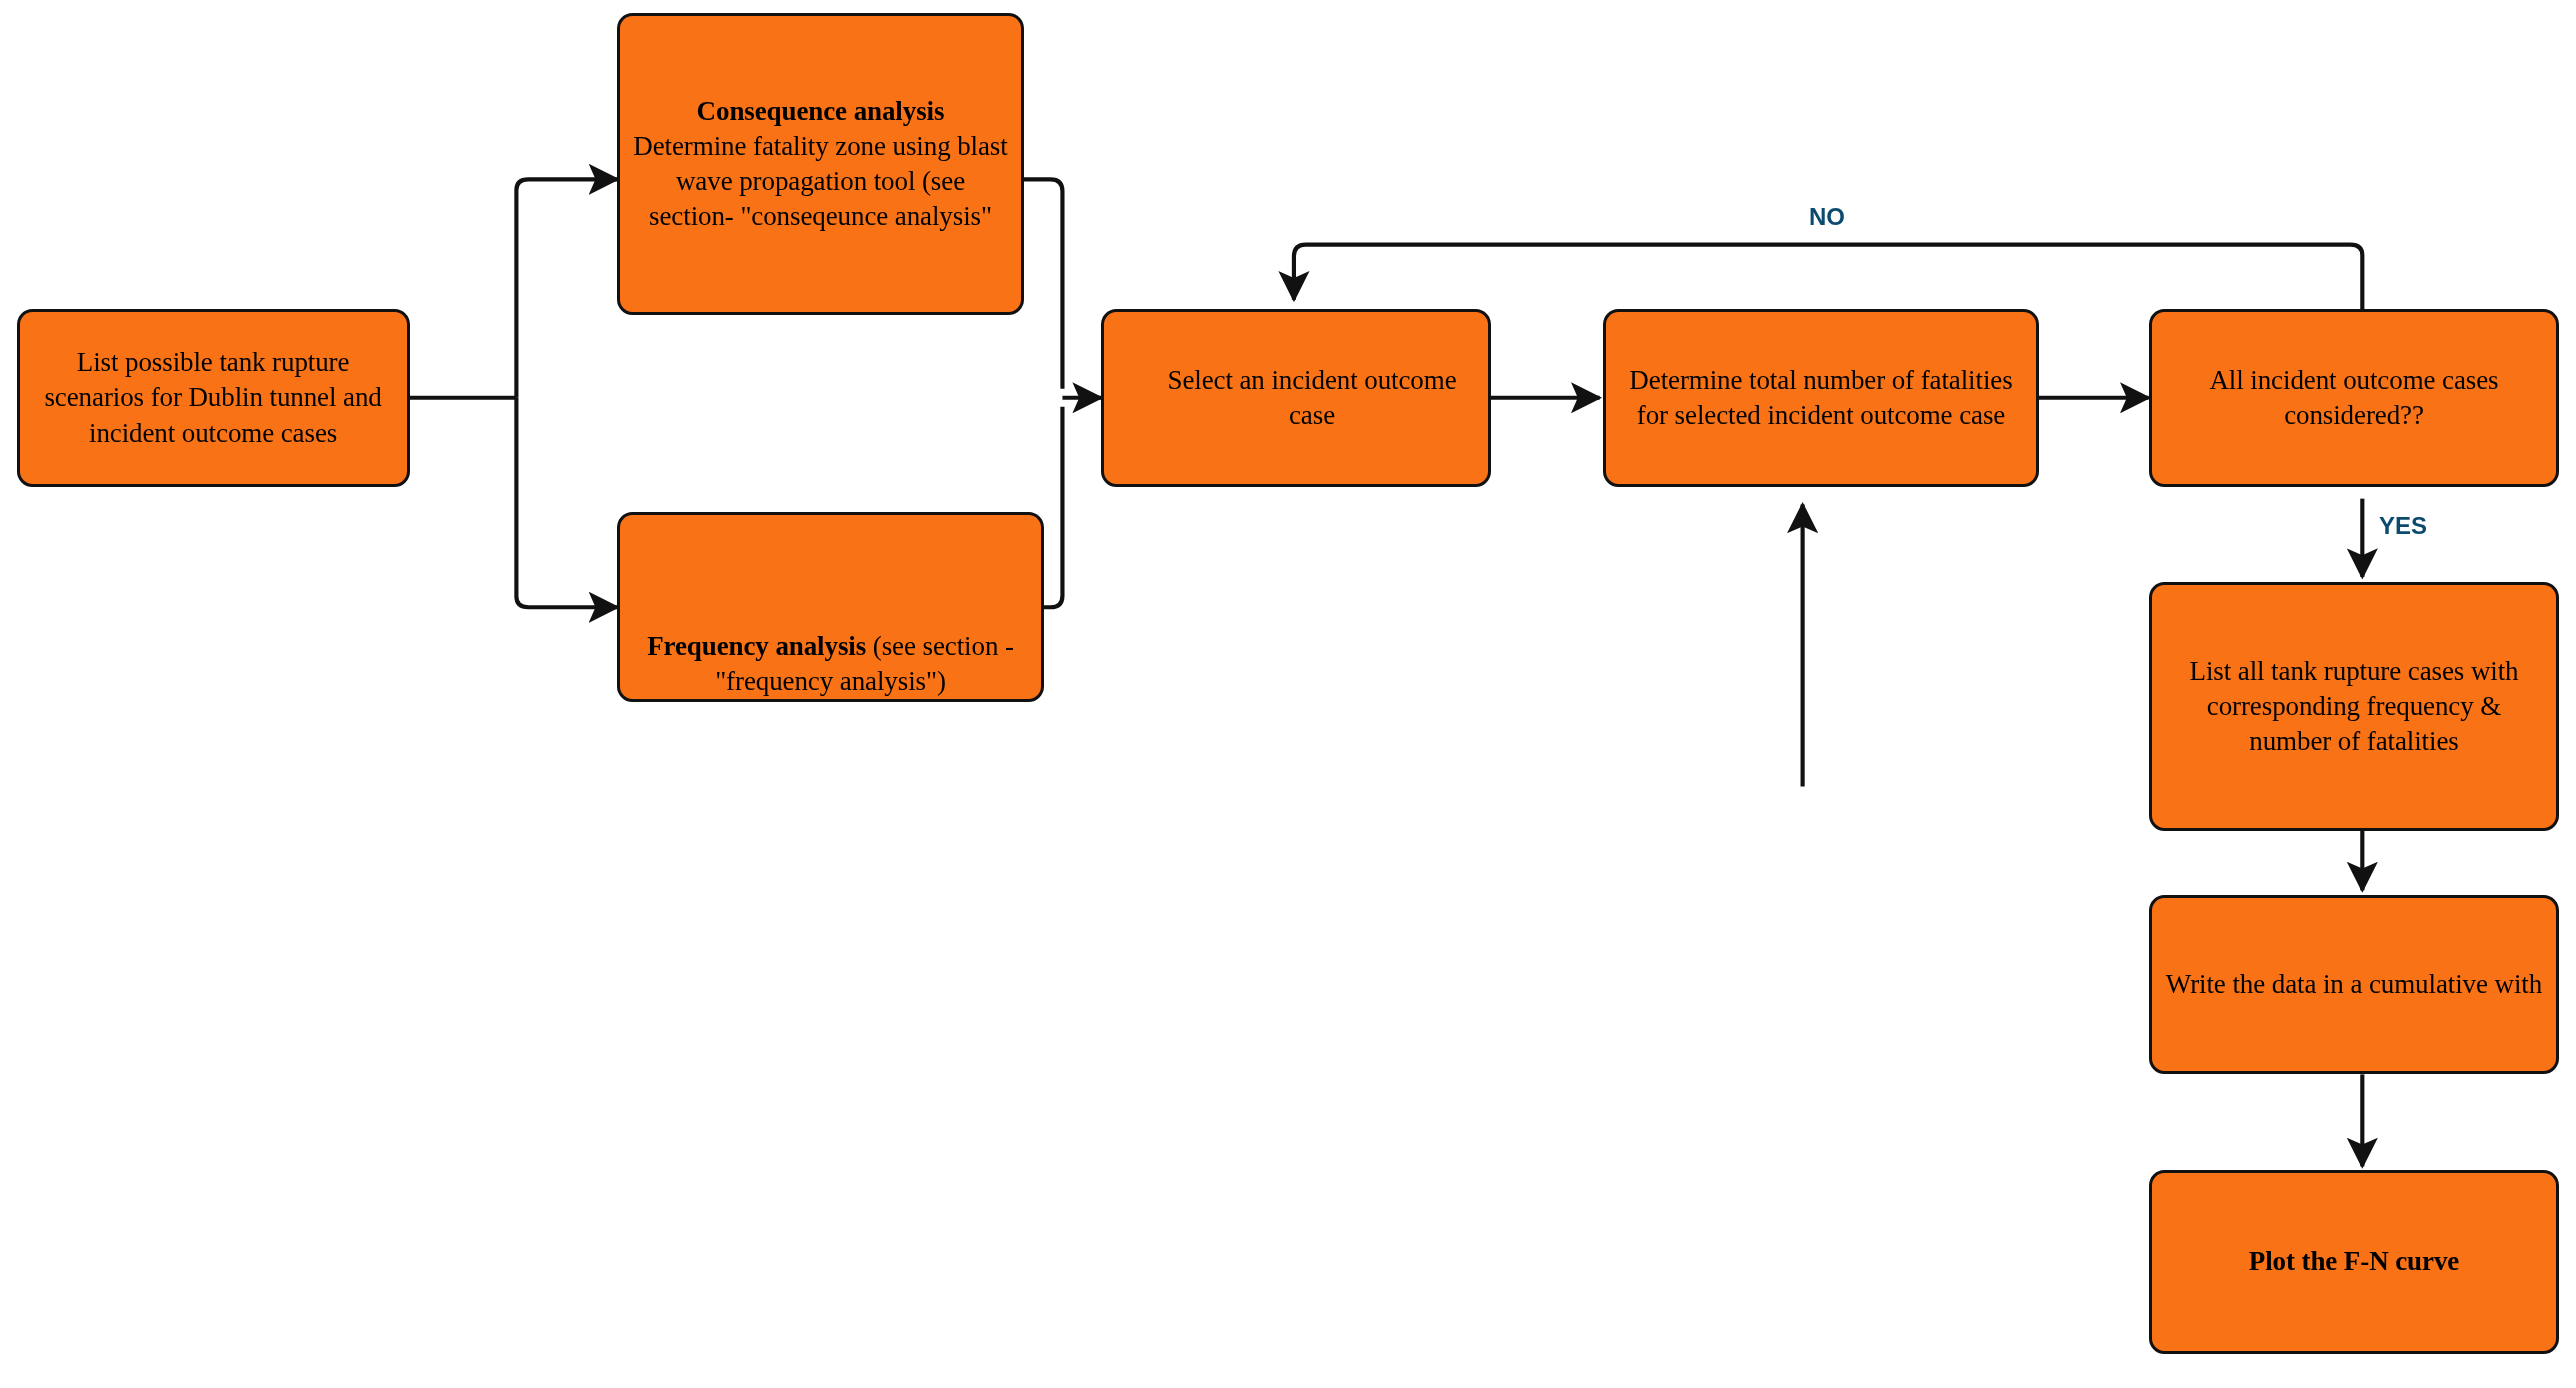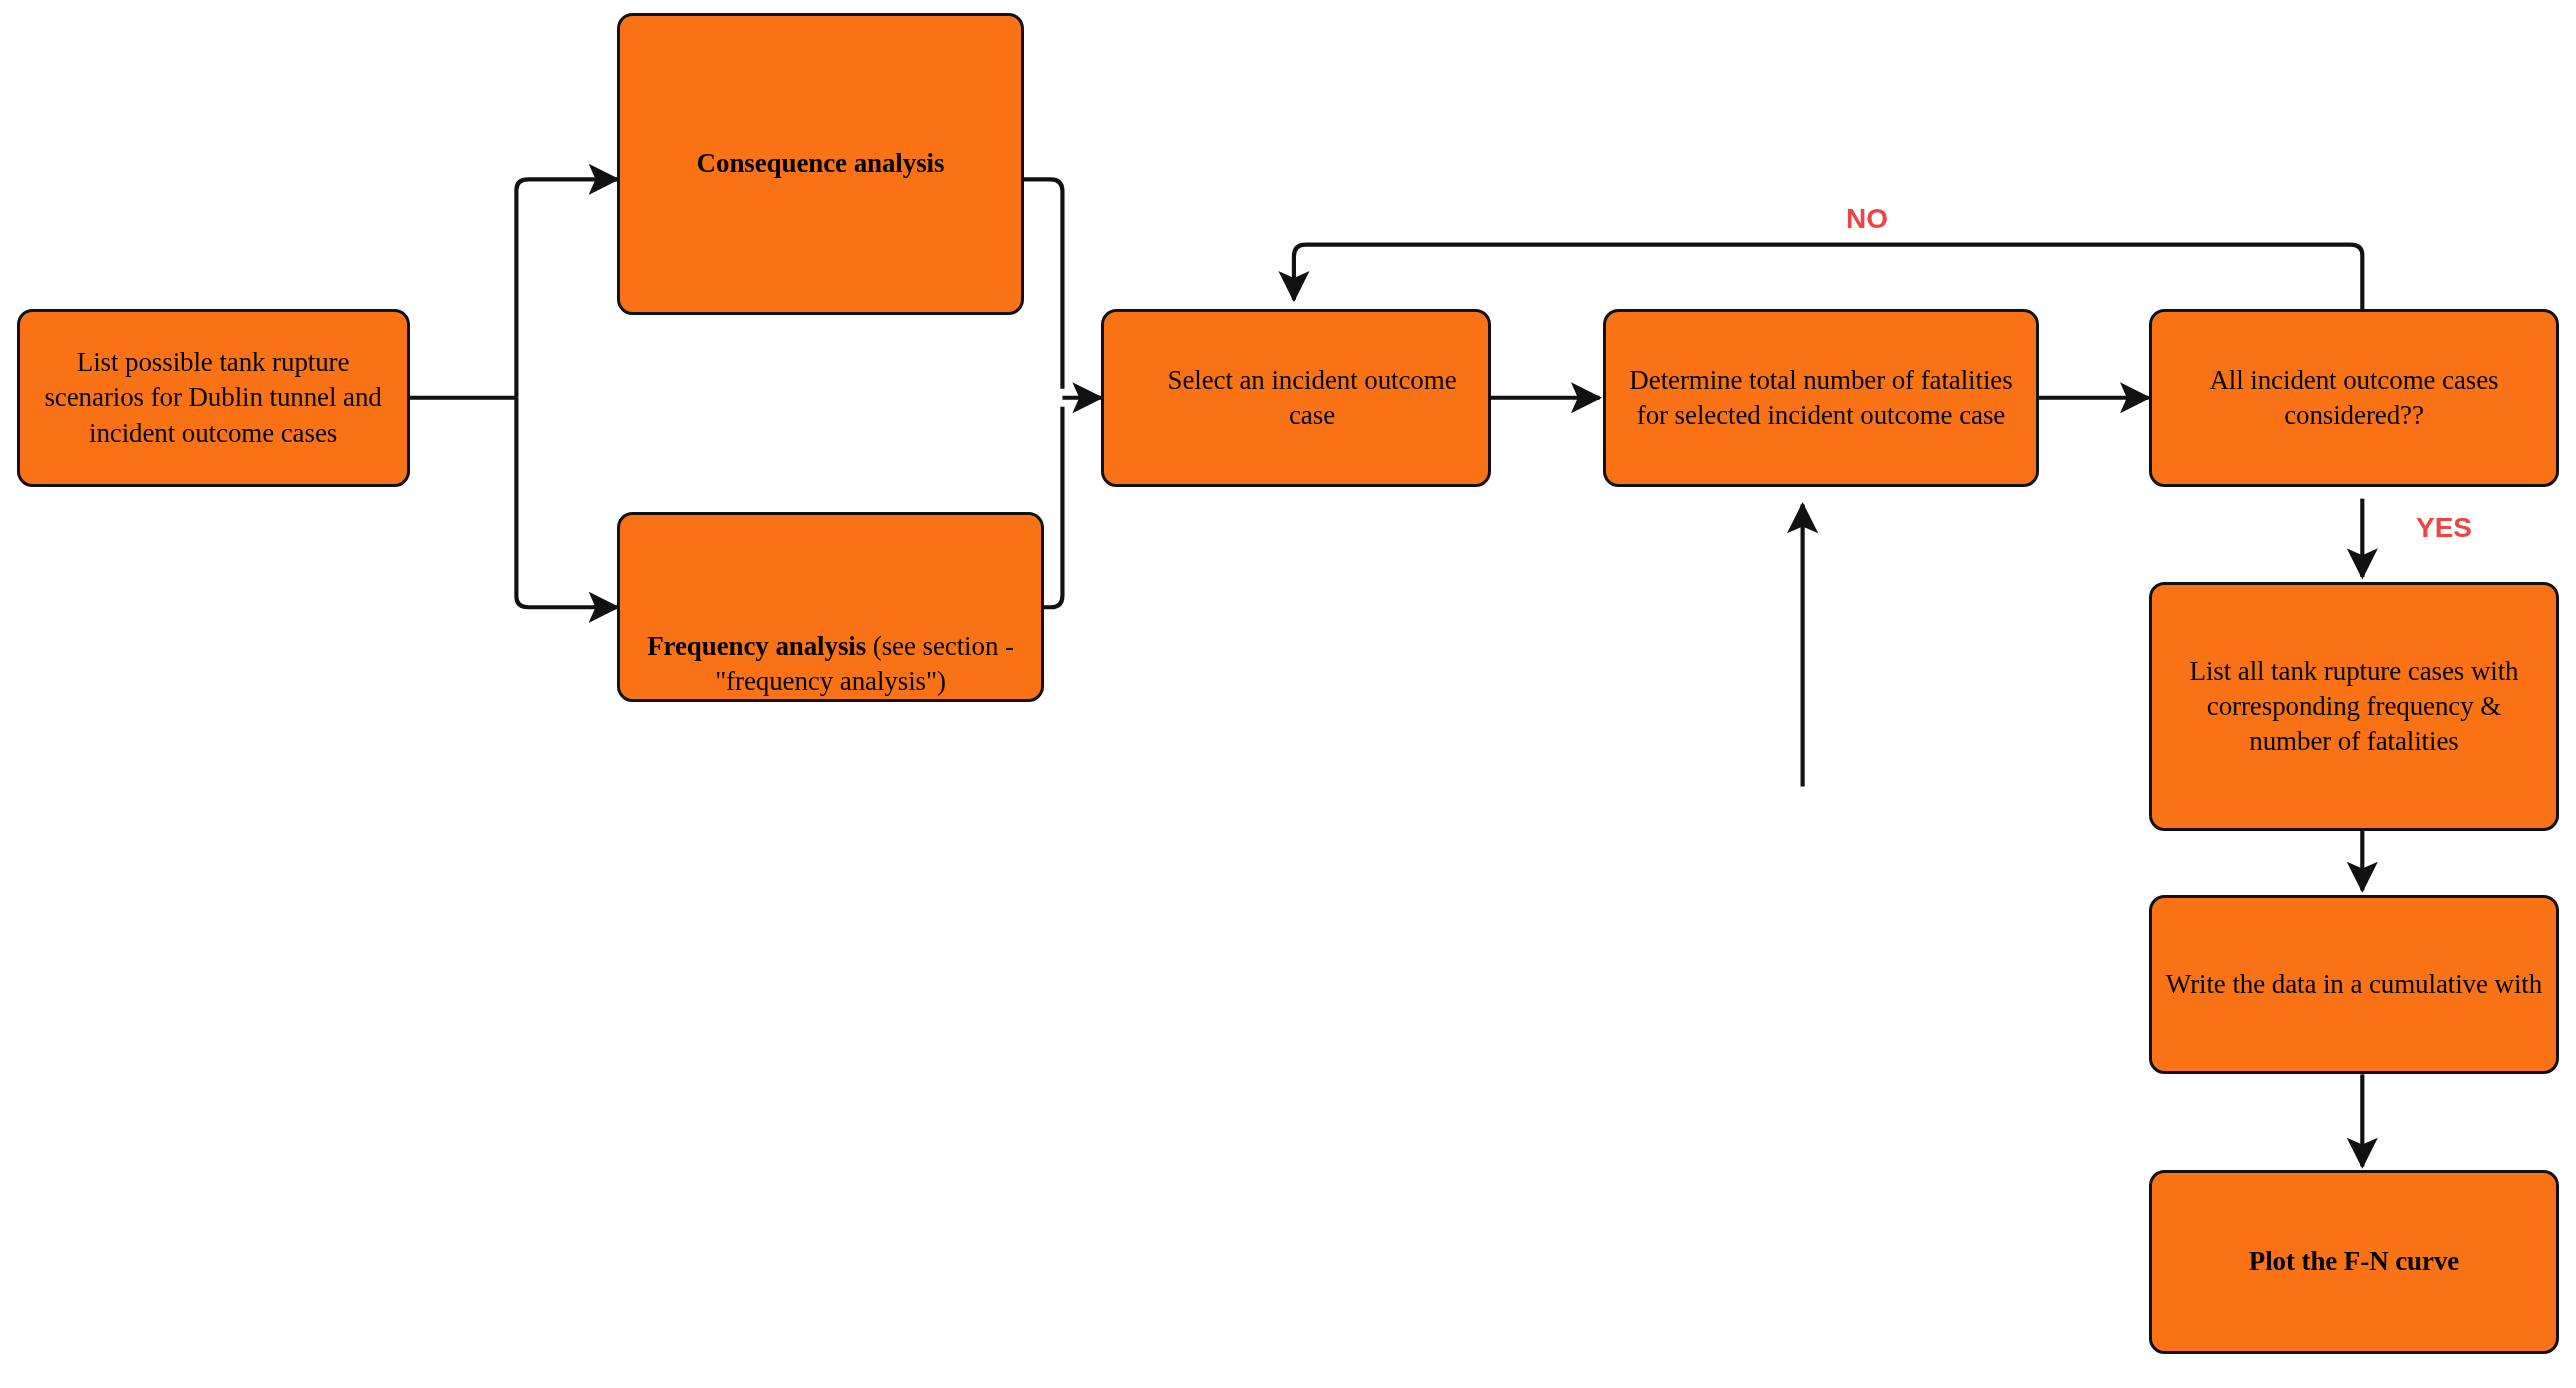--- a/index.html
+++ b/index.html
@@ -50,25 +50,24 @@
     top: 0;
     width: 2576px;
     height: 1389px;
     z-index: 1;
     pointer-events: none;
   }
   .edge-label {
     position: absolute;
     font-family: "Liberation Sans", "DejaVu Sans", sans-serif;
     font-weight: bold;
-    font-size: 28px;
-    color: #ef4444;
+    font-size: 24px;
+    color: #0c4a6e;
     z-index: 3;
     white-space: nowrap;
-    margin-left: 37px;
   }
 </style>
 </head>
 <body>
 
 <div id="canvas">
 
   <svg id="wires" viewBox="0 0 4340 2340" width="2576" height="1389" xmlns="http://www.w3.org/2000/svg">
     <defs>
       <marker id="arrow" viewBox="0 0 10 10" refX="9.2" refY="5" markerWidth="7.5" markerHeight="7.5" orient="auto-start-reverse">
@@ -106,20 +105,21 @@
     </g>
   </svg>
 
   <div class="node" style="left:16.6px; top:309px; width:393px; height:178px;">
     <span class="txt">List possible tank rupture scenarios for Dublin tunnel and incident outcome cases</span>
   </div>
 
   <div class="node" style="left:617px; top:13px; width:407px; height:302px;">
     <span class="txt">
       <span class="lead">Consequence analysis</span><br>
+      <span>Determine fatality zone using blast wave propagation tool (see section- "conseqeunce analysis"</span>
     </span>
   </div>
 
   <div class="node" style="left:617px; top:512px; width:427px; height:190px;align-items:flex-end;">
     <span class="txt">
       <span class="lead">Frequency analysis</span>
       <span>(see section - "frequency analysis")</span>
     </span>
   </div>
 

